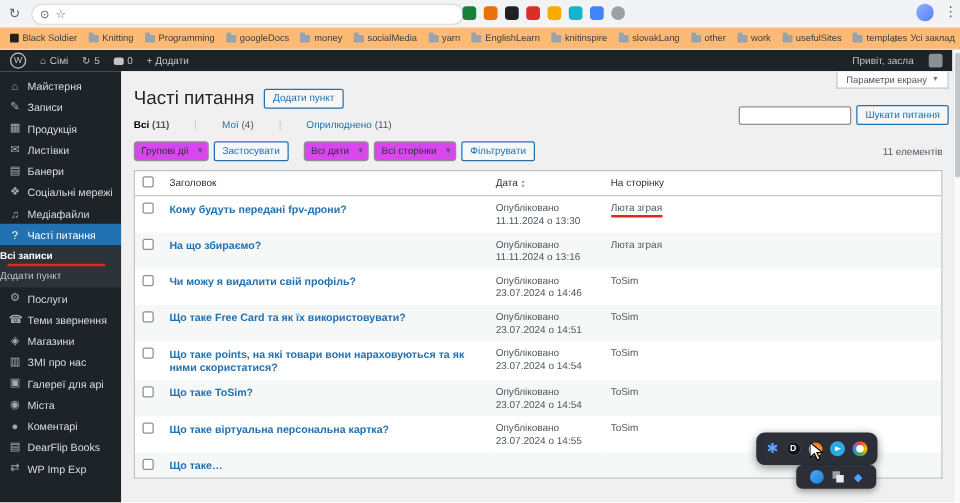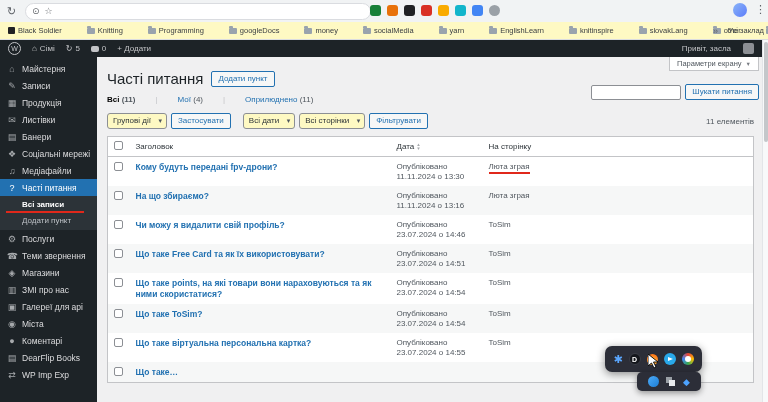--- a/index.html
+++ b/index.html
@@ -13,22 +13,22 @@
     border:1px solid #dadce0;border-radius:9px;display:flex;align-items:center;padding:0 6px;gap:5px;}
   .omni-ico{font-size:9px;color:#5f6368;line-height:9px;}
   .omni-url{font-size:8px;color:#202124;white-space:nowrap;overflow:hidden;flex:1;}
   .omni-star{font-size:9px;color:#5f6368;line-height:9px;}
   .ext-row{position:absolute;left:370px;top:5px;display:flex;gap:6px;align-items:center;}
   .ext{width:11px;height:11px;border-radius:3px;}
   .avatar{position:absolute;left:733px;top:3px;width:14px;height:14px;border-radius:50%;
     background:linear-gradient(135deg,#8ab4f8,#5c7cfa);}
   .menu-dots{position:absolute;left:755px;top:3px;font-size:11px;color:#5f6368;}
 
-  .bookmarks{position:absolute;top:22px;left:0;width:768px;height:18px;background:#fef9c3;
-    border-bottom:1px solid #dadce0;display:flex;align-items:center;padding-left:8px;gap:25px;box-sizing:border-box;}
+  .bookmarks{position:absolute;top:22px;left:0;width:768px;height:18px;background:#fdba74;
+    border-bottom:1px solid #dadce0;display:flex;align-items:center;padding-left:8px;gap:9px;box-sizing:border-box;}
   .bm{display:flex;align-items:center;gap:3px;font-size:7.5px;color:#3c4043;white-space:nowrap;}
   .favicon{width:7px;height:7px;background:#202124;border-radius:1px;flex:0 0 auto;}
   .folder{width:8px;height:6px;background:#99a3ad;border-radius:1px;position:relative;flex:0 0 auto;}
   .folder::before{content:"";position:absolute;top:-2px;left:0;width:4px;height:2px;background:#99a3ad;border-radius:1px 1px 0 0;}
   .bm-more{position:absolute;right:50px;font-size:9px;color:#5f6368;}
   .bm-all{position:absolute;right:4px;font-size:7.5px;color:#3c4043;}
 
   
   .adminbar{position:absolute;top:40px;left:0;right:6px;height:17px;background:#1d2327;color:#c3c4c7;
     display:flex;align-items:center;gap:11px;padding:0 8px;font-size:8px;}
@@ -40,41 +40,41 @@
   .ab-avatar{width:11px;height:11px;background:#8c8f94;border-radius:2px;}
 
   
   .main{position:absolute;top:57px;left:0;right:6px;bottom:0;display:flex;}
   .sidebar{width:97px;background:#1d2327;flex:0 0 auto;padding-top:3px;box-sizing:border-box;}
   .mi{height:17px;display:flex;align-items:center;gap:5px;padding-left:7px;font-size:8.5px;color:#dcdcde;cursor:default;}
   .mi .mi-ico{width:10px;text-align:center;font-size:9px;color:#a7aaad;}
   .mi.active{background:#2271b1;color:#fff;}
   .mi.active .mi-ico{color:#fff;}
   .submenu{background:#2c3338;padding:2px 0 3px;}
-  .smi{height:13px;display:flex;align-items:center;padding-left:22px;font-size:8px;color:#bdc1c6;}
+  .smi{height:13px;display:flex;align-items:center;font-size:8px;color:#bdc1c6;}
   .smi.current{color:#fff;font-weight:700;}
   .side-red{height:2px;background:#e0281b;width:78px;margin:0 0 1px 6px;}
 
   .content{flex:1;background:#f0f0f1;position:relative;padding:0 8px 0 10px;box-sizing:border-box;overflow:hidden;}
   .screen-options{position:absolute;top:0;right:3px;background:#fff;border:1px solid #c3c4c7;border-top:none;
     font-size:7.5px;color:#50575e;padding:2px 7px;display:flex;align-items:center;gap:4px;}
   .so-chev{font-size:5.5px;color:#787c82;}
   .page-head{padding-top:13px;display:flex;align-items:center;gap:8px;}
   .page-head h1{margin:0;font-size:15px;font-weight:400;color:#1d2327;}
   .btn{font-size:8px;color:#2271b1;border:1px solid #2271b1;background:#f6f7f7;border-radius:2px;
     padding:2px 6px;white-space:nowrap;cursor:pointer;line-height:10px;}
   .views{margin-top:8px;font-size:8px;color:#646970;display:flex;gap:20px;align-items:center;}
   .views .cur{color:#000;font-weight:700;}
   .views a{color:#2271b1;text-decoration:none;}
   .views .cnt{color:#50575e;}
   .sep{color:#c3c4c7;}
   .search-box{position:absolute;top:27px;right:3px;display:flex;align-items:center;gap:4px;}
   .search-input{width:82px;height:13px;border:1px solid #8c8f94;border-radius:2px;font-size:8px;padding:0 3px;background:#fff;}
   .tablenav{margin-top:9px;display:flex;align-items:center;gap:4px;}
-  .select{position:relative;background:#fef9c3;border:1px solid #8c8f94;border-radius:3px;font-size:8px;
+  .select{position:relative;background:#d946ef;border:1px solid #8c8f94;border-radius:3px;font-size:8px;
     color:#2c3338;padding:2px 15px 2px 5px;line-height:10px;white-space:nowrap;}
   .select::after{content:"▾";position:absolute;right:4px;top:2px;font-size:7px;color:#50575e;}
   .gap8{width:4px;}
   .items-count{margin-left:auto;font-size:8px;color:#50575e;}
 
   table.list{margin-top:7px;width:100%;border-collapse:collapse;background:#fff;border:1px solid #c3c4c7;table-layout:fixed;}
   table.list th{font-size:8px;font-weight:400;color:#2c3338;text-align:left;padding:4px 6px;border-bottom:1px solid #c3c4c7;}
   table.list td{font-size:8px;color:#50575e;padding:5px 6px 4px;vertical-align:top;}
   tbody tr:nth-child(even){background:#f6f7f7;}
   .cb{display:inline-block;width:9px;height:9px;border:1px solid #8c8f94;border-radius:2px;background:#fff;box-sizing:border-box;}

